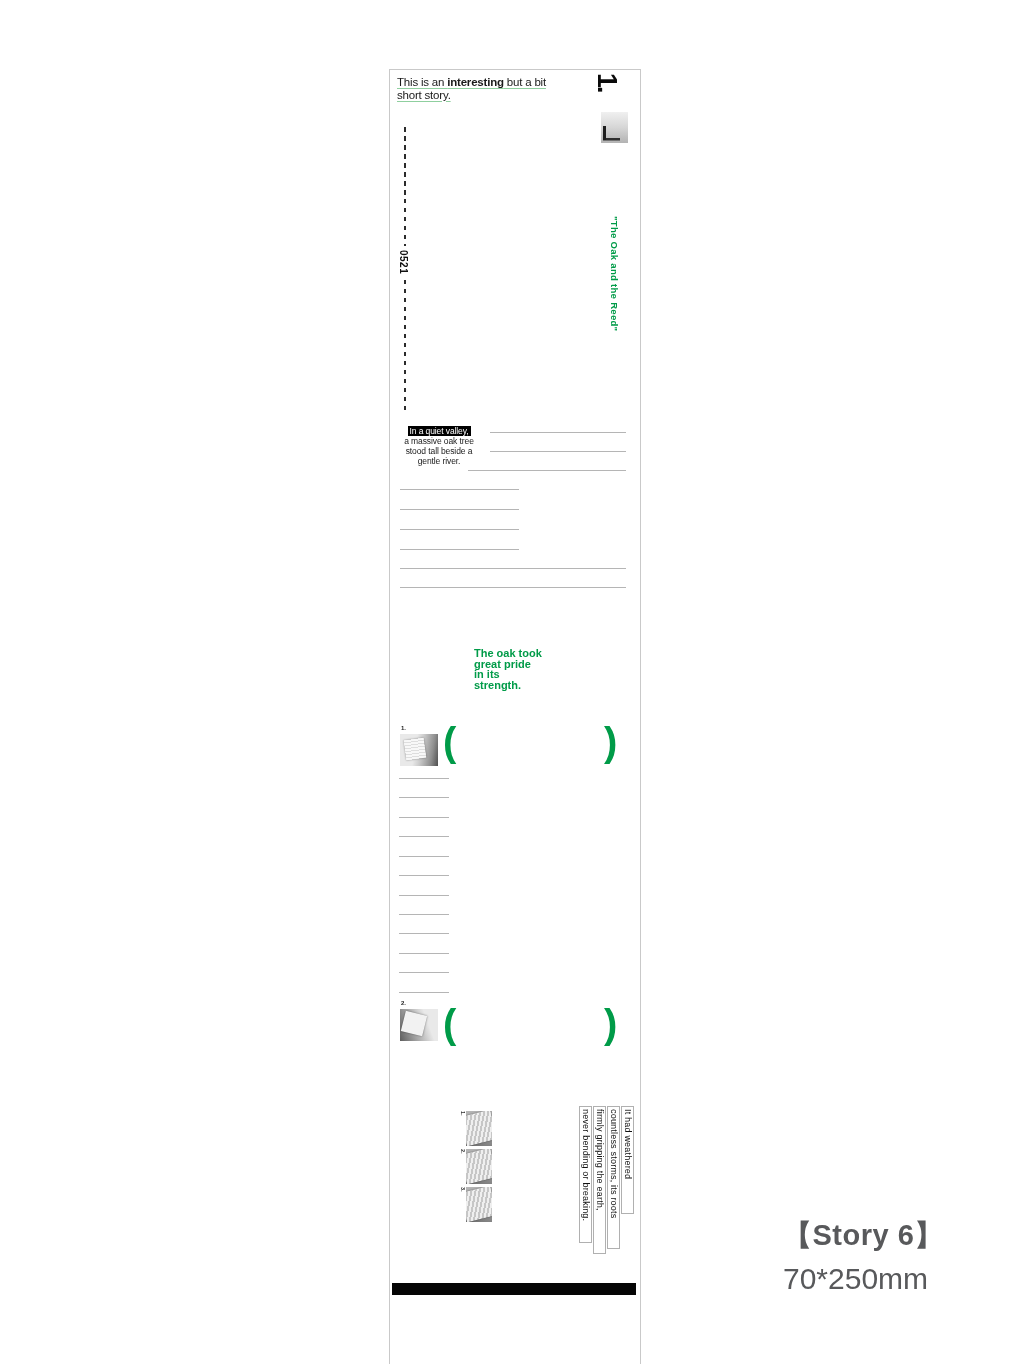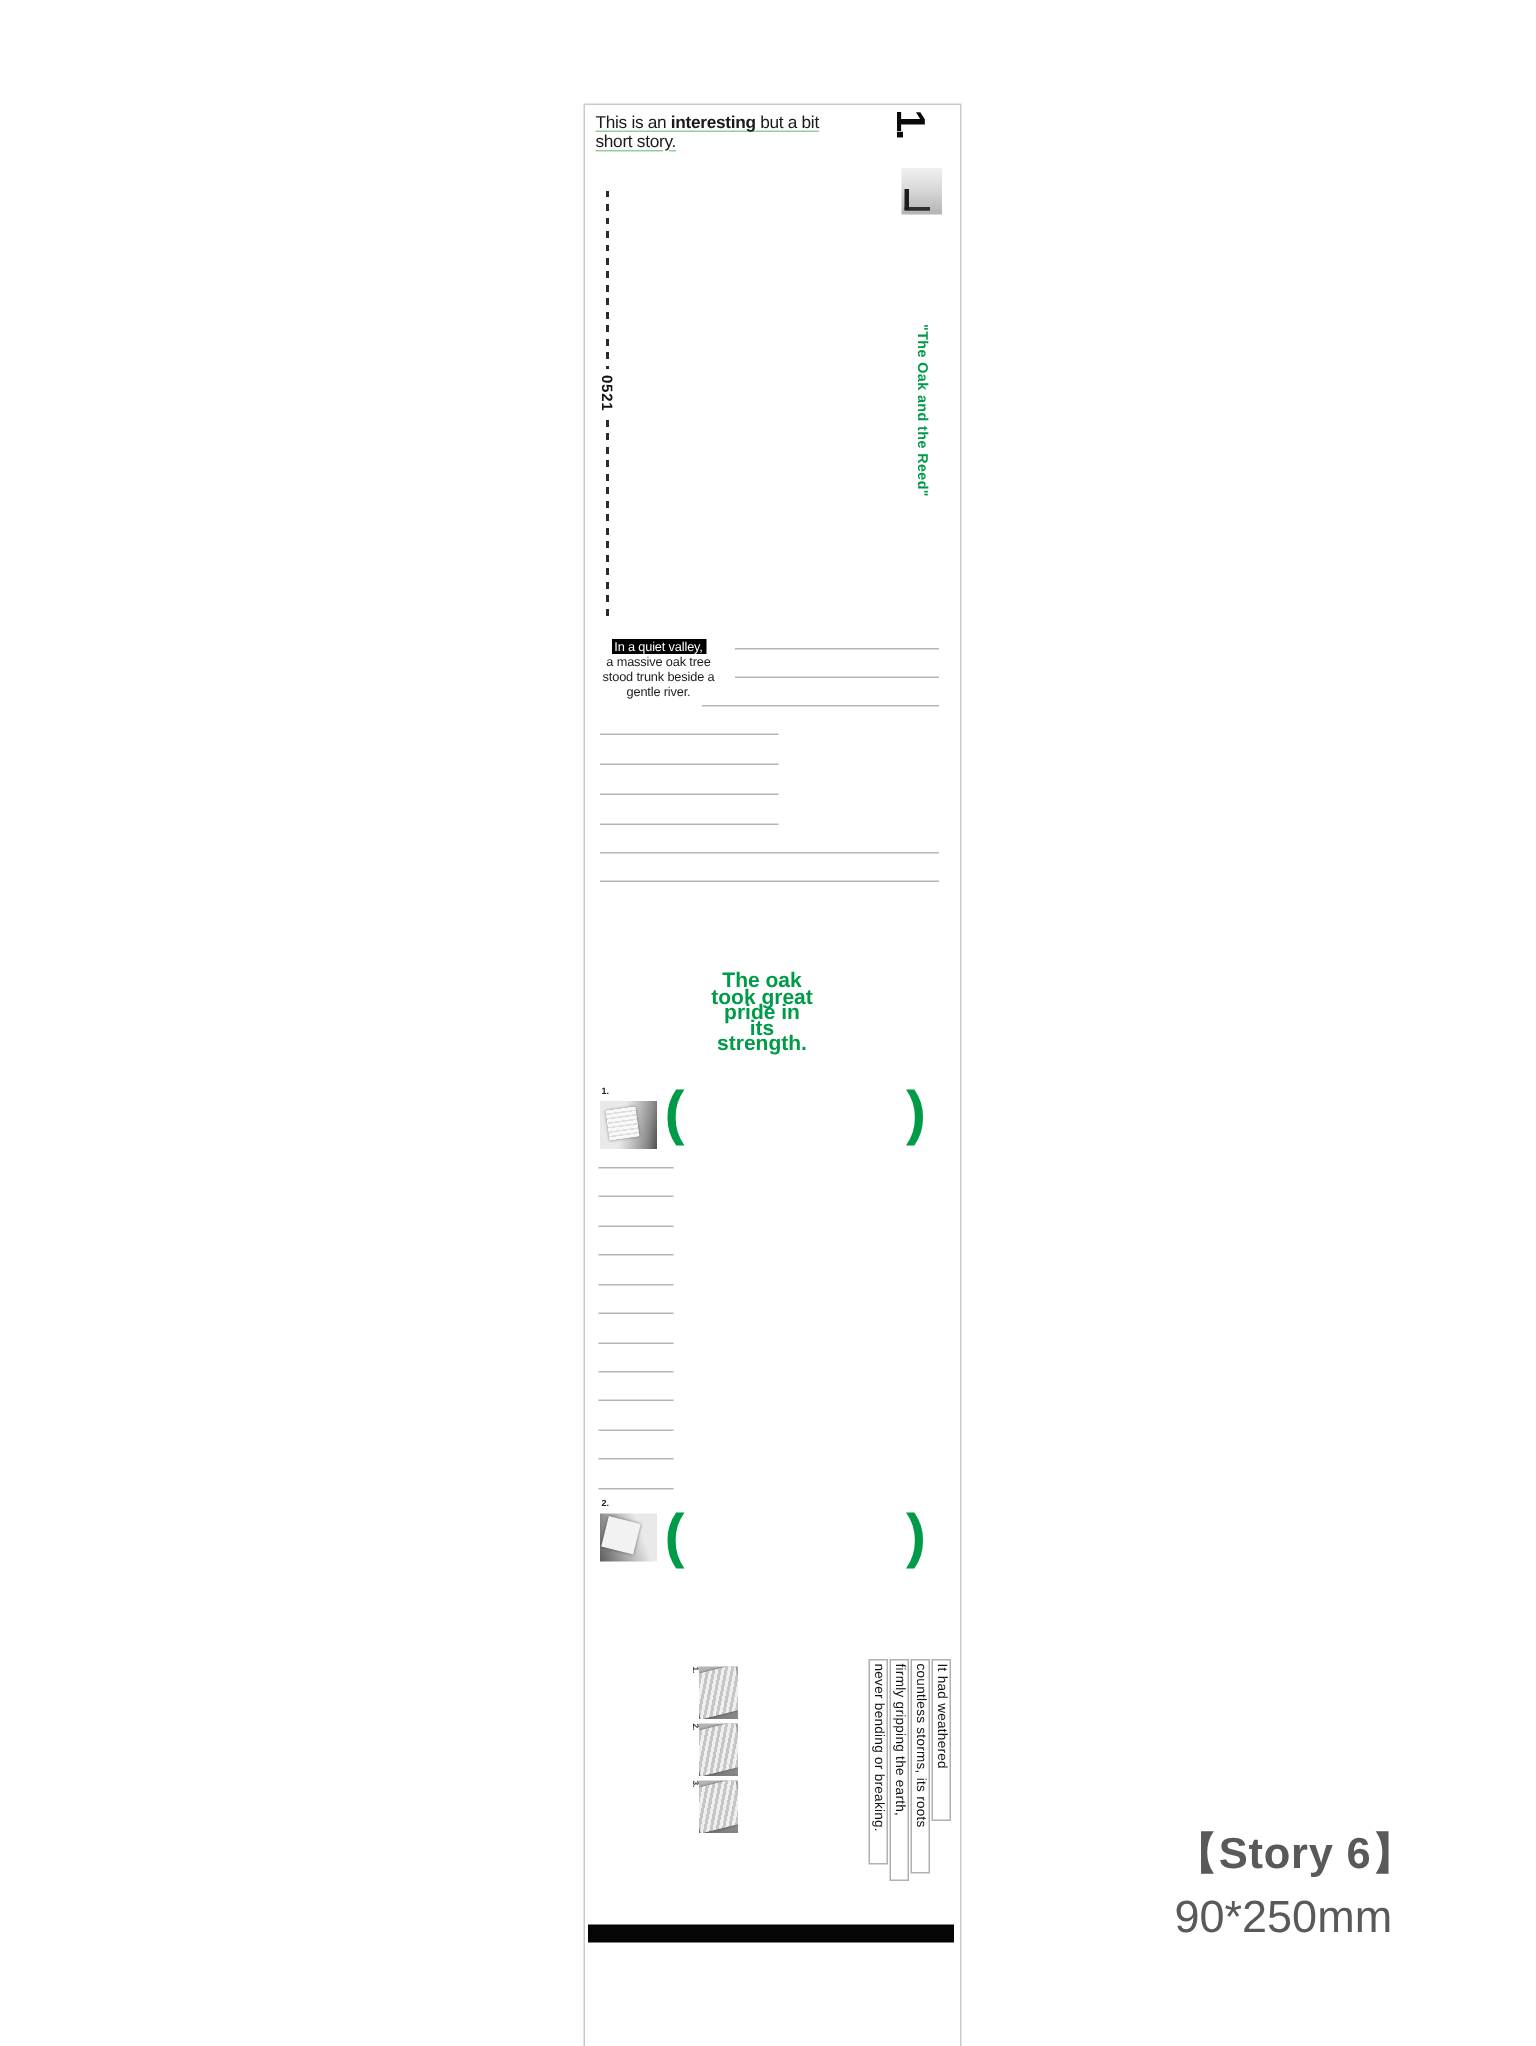--- a/index.html
+++ b/index.html
@@ -31,22 +31,22 @@
 
   
   .para{font-size:8.5px;line-height:10px;color:#1a1a1a;letter-spacing:-0.1px;}
   .p1{left:7px;top:356px;width:84px;text-align:center;}
   .p2{left:139px;top:414px;width:98px;text-align:right;}
   .hl{background:#000;color:#fff;padding:0 2px;}
 
   .line{height:1px;background:#b5b5b5;}
   .wline{height:1px;background:#b5b5b5;left:9px;width:50px;}
 
-  .note{left:84px;top:578px;width:68px;text-align:center;color:#009b48;font-weight:700;
-        font-size:14px;line-height:10.5px;}
+  .note{left:84px;top:578px;width:68px;text-align:left;color:#009b48;font-weight:700;
+        font-size:11px;line-height:10.5px;}
 
   .paren{font-size:40px;line-height:40px;font-weight:700;color:#009b48;}
 
   .slabel{font-size:6px;font-weight:700;color:#222;}
 
   
   .photo{position:absolute;overflow:hidden;background:#cfcfcf;}
   .ph-top{background:
       linear-gradient(#1e1e1e,#1e1e1e) left 2px bottom 3px/3px 14px no-repeat,
       linear-gradient(#2e2e2e,#2e2e2e) left 2px bottom 3px/17px 2.5px no-repeat,
@@ -87,21 +87,21 @@
     <div class="abs heading"><span>This is an </span><b>interesting</b><span> but a bit short story.</span></div>
 
     <div class="abs pagemark">1.</div>
     <div class="photo ph-top" style="left:211px;top:42px;width:27px;height:31px;"></div>
 
     <div class="abs dashline"></div>
     <div class="abs code">0521</div>
 
     <div class="abs sidetitle">"The Oak and the Reed"</div>
 
-    <div class="abs para p1"><span class="hl">In a quiet valley,</span><br><span>a massive oak tree stood trunk beside a gentle river.</span></div>
+    <div class="abs para p1"><span class="hl">In a quiet valley,</span><br><span>a massive oak tree stood tall beside a gentle river.</span></div>
     <div class="abs line" style="left:100px;top:362px;width:136px;"></div>
     <div class="abs line" style="left:100px;top:381px;width:136px;"></div>
     <div class="abs line" style="left:78px;top:400px;width:158px;"></div>
 
     <div class="abs line" style="left:10px;top:419px;width:119px;"></div>
     <div class="abs line" style="left:10px;top:439px;width:119px;"></div>
     <div class="abs line" style="left:10px;top:459px;width:119px;"></div>
     <div class="abs line" style="left:10px;top:479px;width:119px;"></div>
     <div class="abs line" style="left:10px;top:498px;width:226px;"></div>
     <div class="abs line" style="left:10px;top:517px;width:226px;"></div>
@@ -142,15 +142,15 @@
       <div class="vcol vc0">It had weathered</div>
       <div class="vcol vc1">countless storms, its roots</div>
       <div class="vcol vc2">firmly gripping the earth,</div>
       <div class="vcol vc3">never bending or breaking.</div>
     </div>
 
     <div class="abs blackbar"></div>
   </div>
 
   <div class="abs cap-title">【Story 6】</div>
-  <div class="abs cap-size">90*250mm</div>
+  <div class="abs cap-size">70*250mm</div>
 
 </div>
 
 </body></html>

